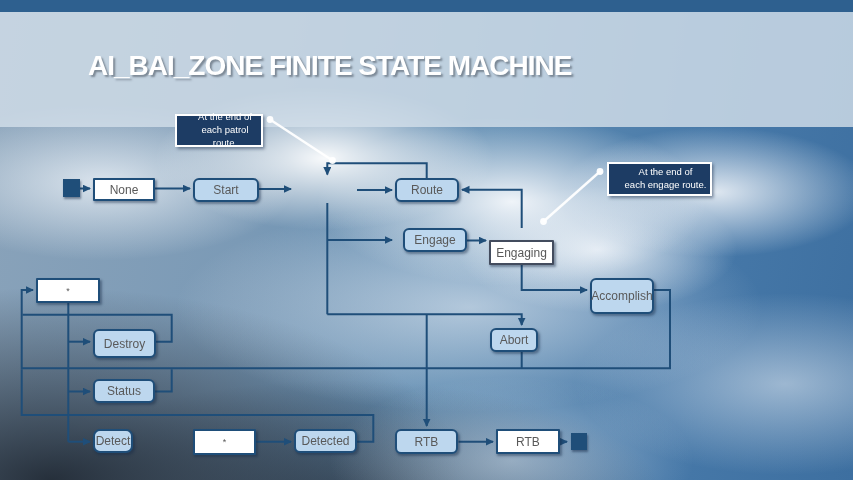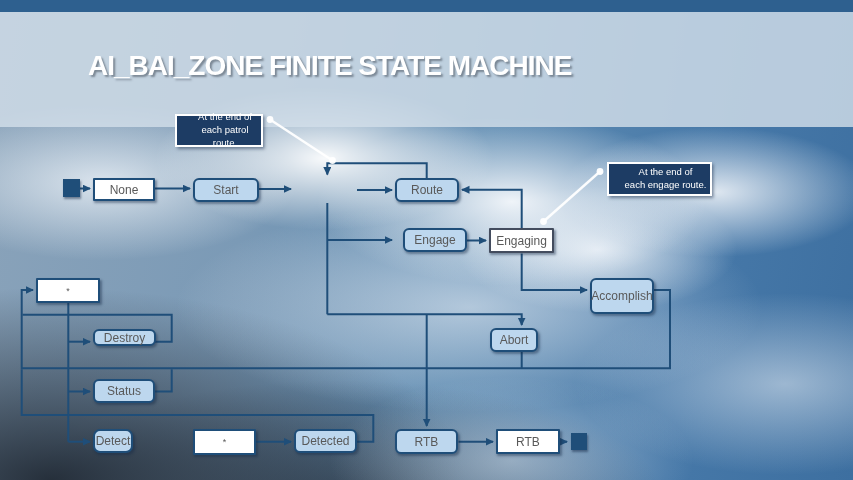--- a/index.html
+++ b/index.html
@@ -108,33 +108,33 @@
   </div>
   <div class="node blue" style="left:193px;top:178px;width:66px;height:24px;">
     <span>Start</span>
   </div>
   <div class="node blue" style="left:395px;top:178px;width:64px;height:24px;">
     <span>Route</span>
   </div>
   <div class="node blue" style="left:395px;top:228px;width:64px;height:24px;margin-left:8px;">
     <span>Engage</span>
   </div>
-  <div class="node white-dark" style="left:489px;top:228px;width:65px;height:25px;">
+  <div class="node white-dark" style="left:489px;top:240px;width:65px;height:25px;">
     <span>Engaging</span>
   </div>
   <div class="node blue" style="left:590px;top:278px;width:64px;height:36px;">
     <span>Accomplish</span>
   </div>
   <div class="node blue" style="left:490px;top:328px;width:48px;height:24px;">
     <span>Abort</span>
   </div>
   <div class="node white-navy" style="left:36px;top:278px;width:64px;height:25px;font-size:9px;">
     <span>*</span>
   </div>
-  <div class="node blue" style="left:93px;top:329px;width:63px;height:17px;">
+  <div class="node blue" style="left:93px;top:329px;width:63px;height:29px;">
     <span>Destroy</span>
   </div>
   <div class="node blue" style="left:93px;top:379px;width:62px;height:24px;">
     <span>Status</span>
   </div>
   <div class="node blue" style="left:93px;top:429px;width:40px;height:24px;border-radius:7px;">
     <span>Detect</span>
   </div>
   <div class="node white-navy" style="left:193px;top:429px;width:63px;height:26px;font-size:9px;">
     <span>*</span>

